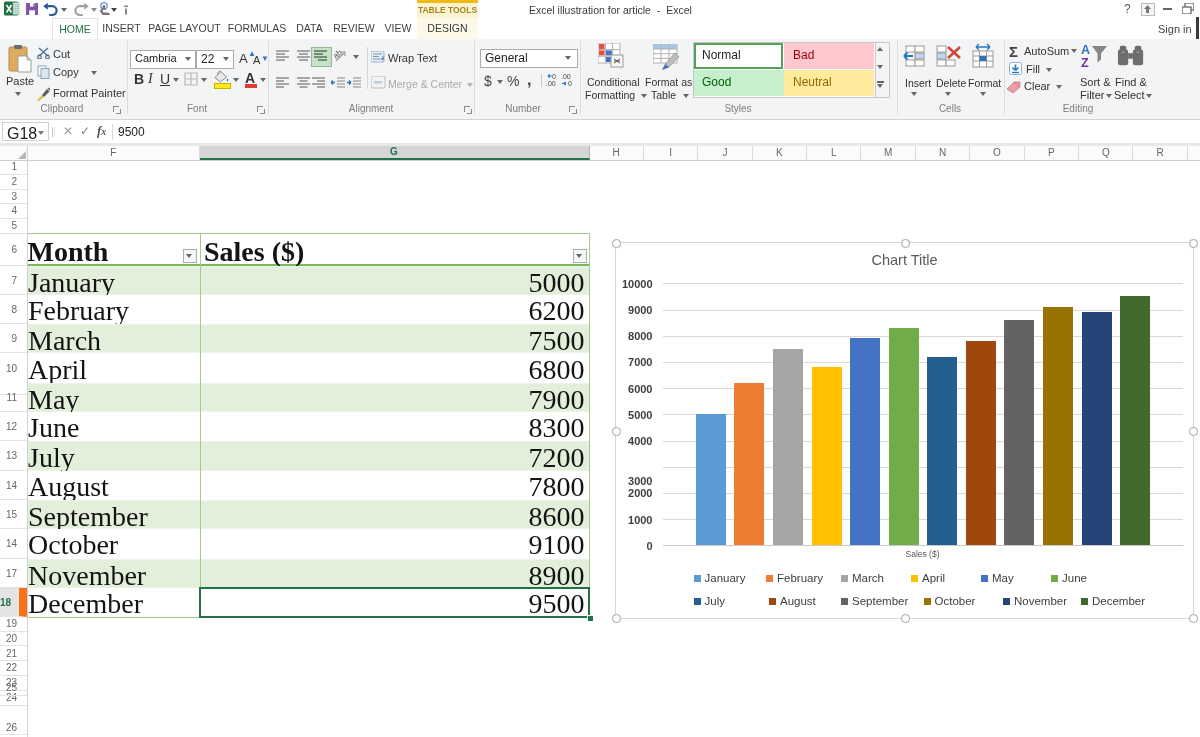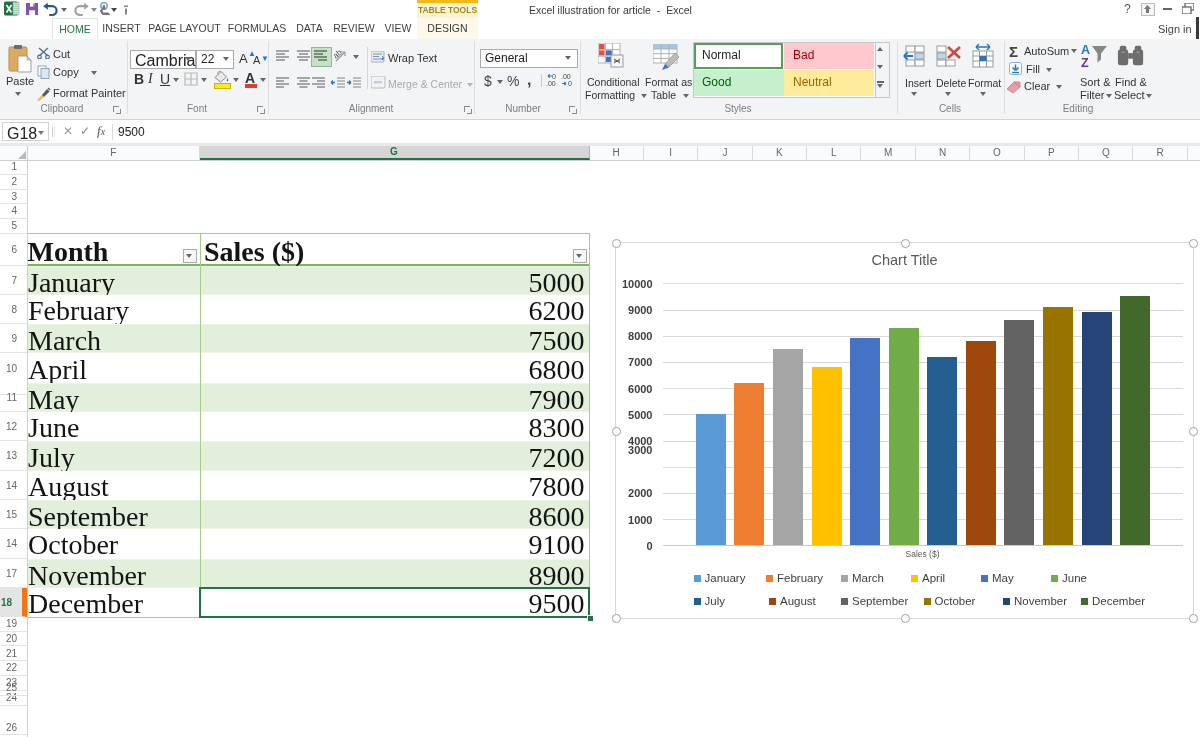--- a/index.html
+++ b/index.html
@@ -115,21 +115,21 @@
   <path d="M1 13 L6 8 L8 10 L3 14 Z" fill="#e9c04a"></path>
   <path d="M6 8 L11 2 L13.5 4.5 L8 10 Z" fill="#5b5b5b"></path>
   <path d="M12 1 l2 2" stroke="#5b5b5b" stroke-width="1.5"></path>
 </svg>
 <div class="btxt" style="left:53px;top:48px;">Format Painter</div>
 <div class="glab" style="left:20px;width:84px;">Clipboard</div>
 <div class="dlg" style="left:112px;"></div>
 <div class="gsep" style="left:127px;"></div>
 
 <div class="a" style="left:130px;top:11px;width:64px;height:17px;background:#fff;border:1px solid #ababab;"></div>
-<div class="a" style="left:135px;top:13px;font-size:16px;color:#222;text-align:right;">Cambria</div>
+<div class="a" style="left:135px;top:13px;font-size:11px;color:#222;text-align:right;">Cambria</div>
 <div class="dda" style="left:185px;top:18px;"></div>
 <div class="a" style="left:196px;top:11px;width:36px;height:17px;background:#fff;border:1px solid #ababab;"></div>
 <div class="a" style="left:201px;top:13px;font-size:12px;color:#222;">22</div>
 <div class="dda" style="left:223px;top:18px;"></div>
 <div class="a" style="left:239px;top:12px;font-size:13px;color:#333;">A<span style="position:absolute;left:9px;top:-2px;font-size:8px;color:#2b76c0;">▲</span></div>
 <div class="a" style="left:253px;top:15px;font-size:11px;color:#333;">A<span style="position:absolute;left:8px;top:0px;font-size:8px;color:#2b76c0;">▼</span></div>
 <div class="a" style="left:134px;top:32px;font-size:14px;font-weight:bold;color:#333;">B</div>
 <div class="a" style="left:148px;top:32px;font-size:14px;font-style:italic;color:#333;font-family:'Liberation Serif',serif;">I</div>
 <div class="a" style="left:160px;top:32px;font-size:14px;color:#333;text-decoration:underline;">U</div>
 <div class="dda" style="left:173px;top:39px;"></div>
@@ -340,21 +340,21 @@
 </div>
 
 <div class="a" style="left:0;top:120px;width:1200px;height:23px;background:#fff;"></div>
 <div class="a" style="left:2px;top:122px;width:47px;height:19px;background:#fff;border:1px solid #d0d0d0;box-sizing:border-box;"></div>
 <div class="a" style="left:7px;top:125px;font-size:16px;color:#222;">G18</div>
 <div class="dda" style="left:38px;top:131px;border-top-color:#777;"></div>
 <div class="a" style="left:52px;top:127px;width:1px;height:10px;background:#c9c9c9;"></div>
 <div class="a" style="left:54px;top:127px;width:1px;height:10px;background:#e6e6e6;"></div>
 <div class="a" style="left:63px;top:124px;font-size:12px;color:#9a9a9a;">✕</div>
 <div class="a" style="left:80px;top:124px;font-size:12px;color:#8a8a8a;">✓</div>
-<div class="a" style="left:97px;top:123px;font-size:13px;font-style:italic;color:#555;font-family:'Liberation Serif',serif;">f<span style="font-size:10px;">x</span></div>
+<div class="a" style="left:97px;top:123px;font-size:13px;font-style:italic;color:#555;font-family:'Liberation Serif',serif;font-weight:bold;">f<span style="font-size:10px;">x</span></div>
 <div class="a" style="left:112px;top:124px;width:1px;height:16px;background:#d8d8d8;"></div>
 <div class="a" style="left:118px;top:125px;font-size:12px;color:#222;">9500</div>
 <div class="a" style="left:0;top:143px;width:1200px;height:3px;background:#e7e8e9;"></div>
 
 <div id="heads" class="a" style="left:0;top:146px;width:1200px;height:14px;background:#fafbfc;border-bottom:1px solid #cfcfcf;box-sizing:content-box;">
 <div class="a" style="left:0;top:0;width:27px;height:14px;border-right:1px solid #d0d0d0;background:#fafbfc;"></div>
 <div class="a" style="left:18px;top:5px;width:0;height:0;border-left:8px solid transparent;border-bottom:8px solid #b9b9b9;"></div>
 <div class="colh" style="left:28px;width:170.5px;">F</div>
 <div class="colh" style="left:199.5px;width:389px;background:#d5d5d5;color:#217346;font-weight:bold;border-bottom:2px solid #217346;height:12px;line-height:12px;border-right:1px solid #b5b5b5;">G</div>
 <div class="colh" style="left:589.5px;width:53.4px;">H</div>
@@ -381,21 +381,21 @@
 <div class="rowh" style="top:134.0px;height:29.2px;line-height:29.2px;">8</div>
 <div class="rowh" style="top:163.2px;height:29.3px;line-height:29.3px;">9</div>
 <div class="rowh" style="top:192.5px;height:41px;line-height:29.3px;">10</div>
 <div class="rowh" style="top:221.8px;height:29.3px;line-height:29.3px;">11</div>
 <div class="rowh" style="top:251.1px;height:29.3px;line-height:29.3px;">12</div>
 <div class="rowh" style="top:280.4px;height:29.3px;line-height:29.3px;">13</div>
 <div class="rowh" style="top:309.7px;height:29.3px;line-height:29.3px;">14</div>
 <div class="rowh" style="top:339.0px;height:29.3px;line-height:29.3px;">15</div>
 <div class="rowh" style="top:368.3px;height:29.3px;line-height:29.3px;">14</div>
 <div class="rowh" style="top:397.6px;height:29.3px;line-height:29.3px;">17</div>
-<div class="rowh" style="top:426.9px;height:29.0px;line-height:29.0px;background:#e4e4e4;color:#217346;font-weight:bold;border-right:5px solid #f97316;">18</div>
+<div class="rowh" style="top:426.9px;height:29.0px;line-height:29.0px;background:#e4e4e4;color:#217346;font-weight:bold;border-right:8px solid #f97316;">18</div>
 <div class="rowh" style="top:455.9px;height:14.8px;line-height:14.8px;">19</div>
 <div class="rowh" style="top:470.7px;height:14.8px;line-height:14.8px;">20</div>
 <div class="rowh" style="top:485.5px;height:14.8px;line-height:14.8px;">21</div>
 <div class="rowh" style="top:500.3px;height:14.8px;line-height:14.8px;">22</div>
 <div class="rowh" style="top:515.1px;height:14.8px;line-height:14.8px;">23</div>
 <div class="rowh" style="top:529.9px;height:14.8px;line-height:14.8px;">24</div>
 <div class="rowh" style="top:520px;height:14.8px;line-height:14.8px;">25</div>
 <div class="rowh" style="top:559.5px;height:14.8px;line-height:14.8px;">26</div>
 <div class="a" style="left:27px;top:0;width:1px;height:576px;background:#d0d0d0;"></div>
 <div class="a" style="left:28px;top:72.0px;width:561.5px;height:1px;background:#a6cc8a;"></div>
@@ -469,21 +469,21 @@
 <div class="ylab" style="left:0;top:87.7px;">8000</div>
 <div class="gl" style="top:119.4px;"></div>
 <div class="ylab" style="left:0;top:113.9px;">7000</div>
 <div class="gl" style="top:145.6px;"></div>
 <div class="ylab" style="left:0;top:140.1px;">6000</div>
 <div class="gl" style="top:171.8px;"></div>
 <div class="ylab" style="left:0;top:166.3px;">5000</div>
 <div class="gl" style="top:198.0px;"></div>
 <div class="ylab" style="left:0;top:192.5px;">4000</div>
 <div class="gl" style="top:224.2px;"></div>
-<div class="ylab" style="left:0;top:201px;">3000</div>
+<div class="ylab" style="left:0;top:232px;">3000</div>
 <div class="gl" style="top:250.4px;"></div>
 <div class="ylab" style="left:0;top:244.9px;">2000</div>
 <div class="gl" style="top:276.6px;"></div>
 <div class="ylab" style="left:0;top:271.1px;">1000</div>
 <div class="ylab" style="left:0;top:297.3px;">0</div>
 <div class="gl" style="top:302.8px;background:#c9c9c9;"></div>
 <div class="bar" style="left:80.3px;top:171.8px;height:131.0px;background:#5B9BD5;"></div>
 <div class="bar" style="left:118.9px;top:140.4px;height:162.4px;background:#ED7D31;"></div>
 <div class="bar" style="left:157.4px;top:106.3px;height:196.5px;background:#A5A5A5;"></div>
 <div class="bar" style="left:196.0px;top:124.6px;height:178.2px;background:#FFC000;"></div>

